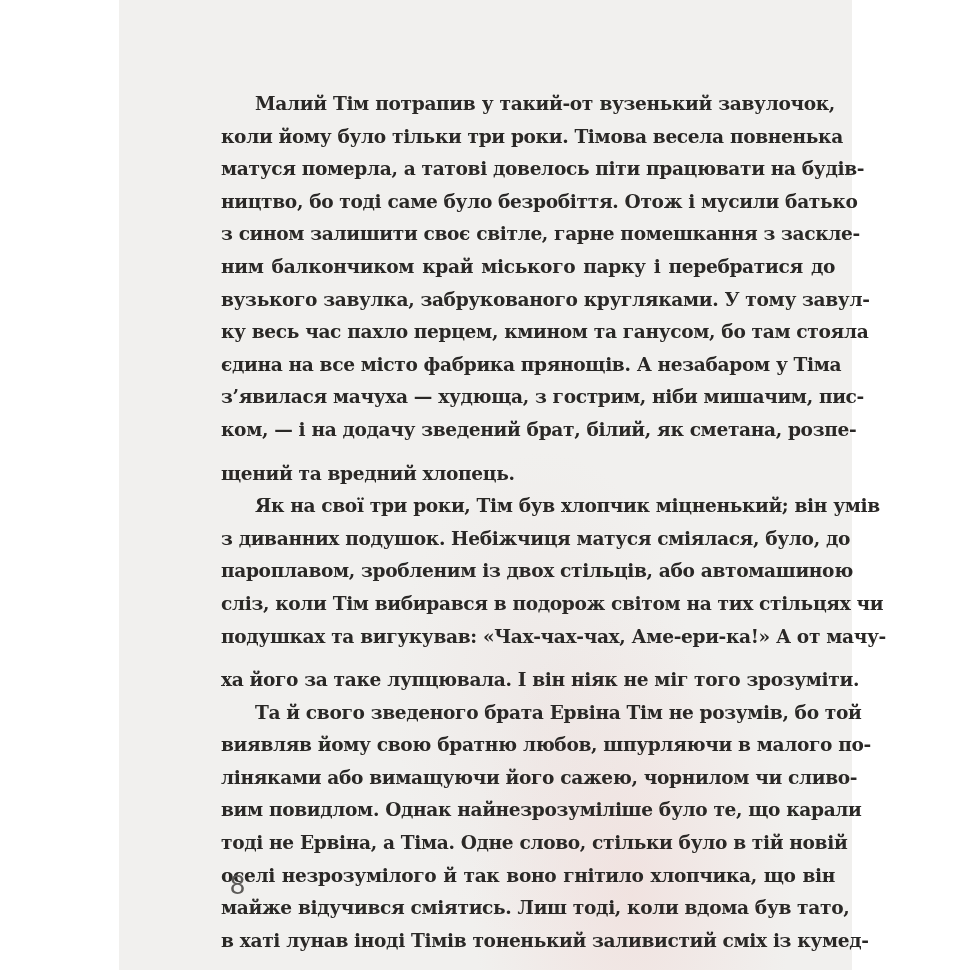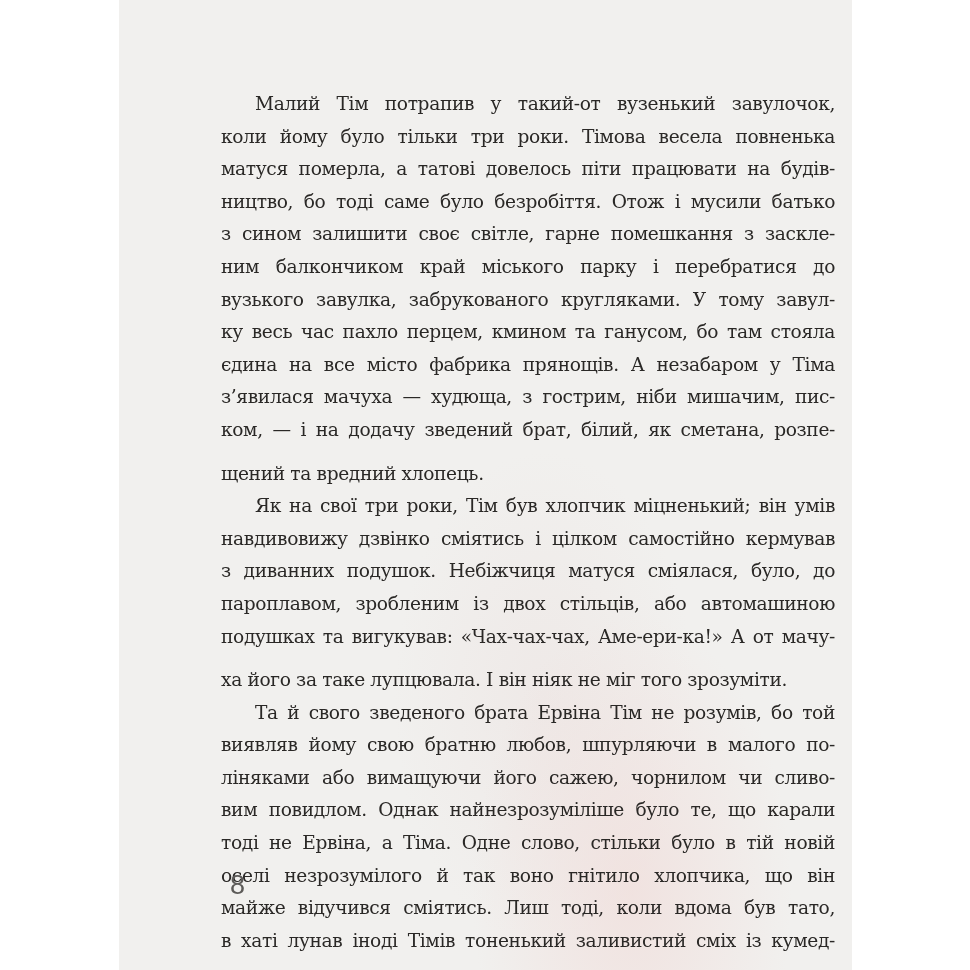--- a/index.html
+++ b/index.html
@@ -31,20 +31,21 @@
       line-height: 32.6px;
       color: #2a2826;
       letter-spacing: -0.35px;
     }
     .line {
       display: block;
       white-space: nowrap;
       text-align: justify;
       text-align-last: justify;
       height: 32.6px;
+      font-weight: bold;
     }
     .line.last {
       text-align-last: left;
       margin-top: 11px;
     }
     .line.indent {
       padding-left: 34px;
     }
     .page-number {
       position: absolute;
@@ -68,23 +69,23 @@
     <span class="line">з сином залишити своє світле, гарне помешкання з заскле-</span>
     <span class="line">ним балкончиком край міського парку і перебратися до</span>
     <span class="line">вузького завулка, забрукованого кругляками. У тому завул-</span>
     <span class="line">ку весь час пахло перцем, кмином та ганусом, бо там стояла</span>
     <span class="line">єдина на все місто фабрика прянощів. А незабаром у Тіма</span>
     <span class="line">з’явилася мачуха — худюща, з гострим, ніби мишачим, пис-</span>
     <span class="line">ком, — і на додачу зведений брат, білий, як сметана, розпе-</span>
     <span class="line last">щений та вредний хлопець.</span>
 
     <span class="line indent">Як на свої три роки, Тім був хлопчик міцненький; він умів</span>
-    <span class="line">навдивовижу дзвінко сміятись і цілком самостійно кермував</span>
     <span class="line">з диванних подушок. Небіжчиця матуся сміялася, було, до</span>
     <span class="line">пароплавом, зробленим із двох стільців, або автомашиною</span>
+    <span class="line">сліз, коли Тім вибирався в подорож світом на тих стільцях чи</span>
     <span class="line">подушках та вигукував: «Чах-чах-чах, Аме-ери-ка!» А от мачу-</span>
     <span class="line last">ха його за таке лупцювала. І він ніяк не міг того зрозуміти.</span>
 
     <span class="line indent">Та й свого зведеного брата Ервіна Тім не розумів, бо той</span>
     <span class="line">виявляв йому свою братню любов, шпурляючи в малого по-</span>
     <span class="line">ліняками або вимащуючи його сажею, чорнилом чи сливо-</span>
     <span class="line">вим повидлом. Однак найнезрозуміліше було те, що карали</span>
     <span class="line">тоді не Ервіна, а Тіма. Одне слово, стільки було в тій новій</span>
     <span class="line">оселі незрозумілого й так воно гнітило хлопчика, що він</span>
     <span class="line">майже відучився сміятись. Лиш тоді, коли вдома був тато,</span>

